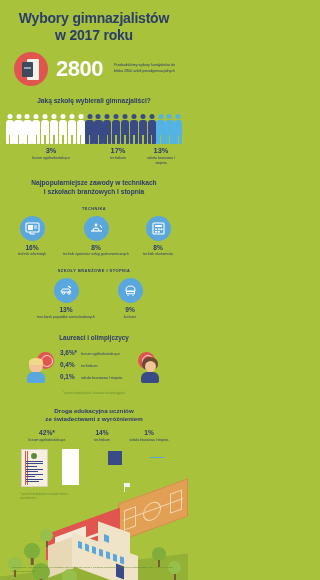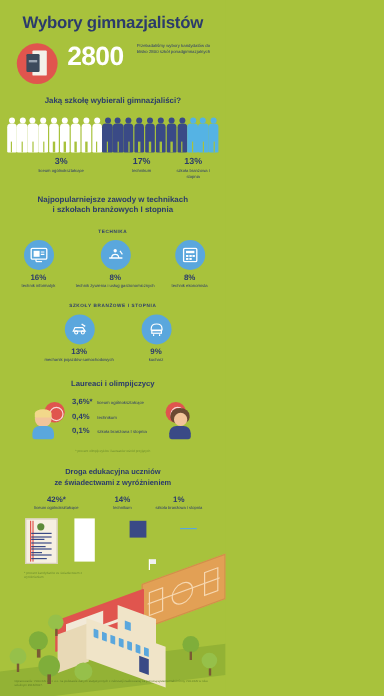--- a/index.html
+++ b/index.html
@@ -18,21 +18,21 @@
     font-size:14px;
     font-weight:bold;
     color:#2b3b6b;
     line-height:1.18;
     padding:10px 8px 0 8px;
     letter-spacing:-0.2px;
   }
   .title-line2{display:block;}
 
   .hero{
-    display:flex;
+    display:flex;align-items:center;
     padding:9px 10px 0 14px;
     gap:6px;
   }
   .hero-badge{
     width:34px;height:34px;border-radius:50%;
     background:#e0554e;
     flex:0 0 34px;
     position:relative;
     display:flex;align-items:center;justify-content:center;
   }
@@ -250,20 +250,21 @@
     font-size:2.5px;color:#5f7d26;line-height:1.6;
   }
 </style>
 </head>
 <body>
 
 <div class="page">
 
   <div class="title">
     <span>Wybory gimnazjalistów</span>
+    <span class="title-line2">w 2017 roku</span>
   </div>
 
   <div class="hero">
     <div class="hero-badge">
       <div class="book">
         <div class="book-white"></div>
         <div class="book-dark"></div>
       </div>
     </div>
     <div class="hero-num">2800</div>

